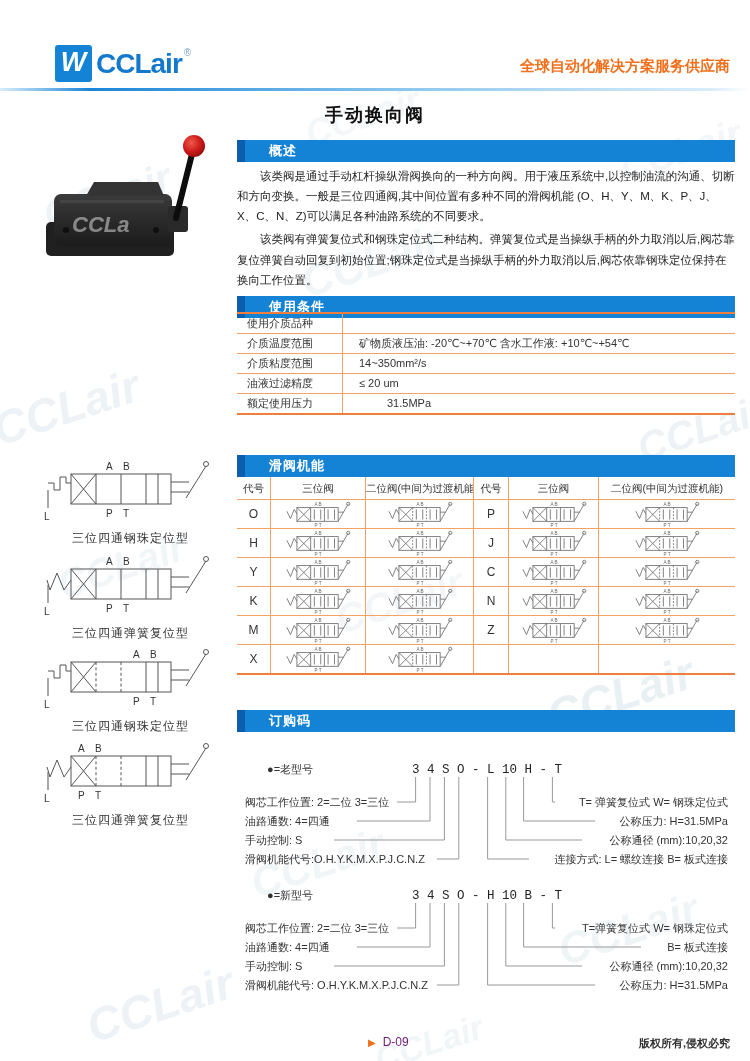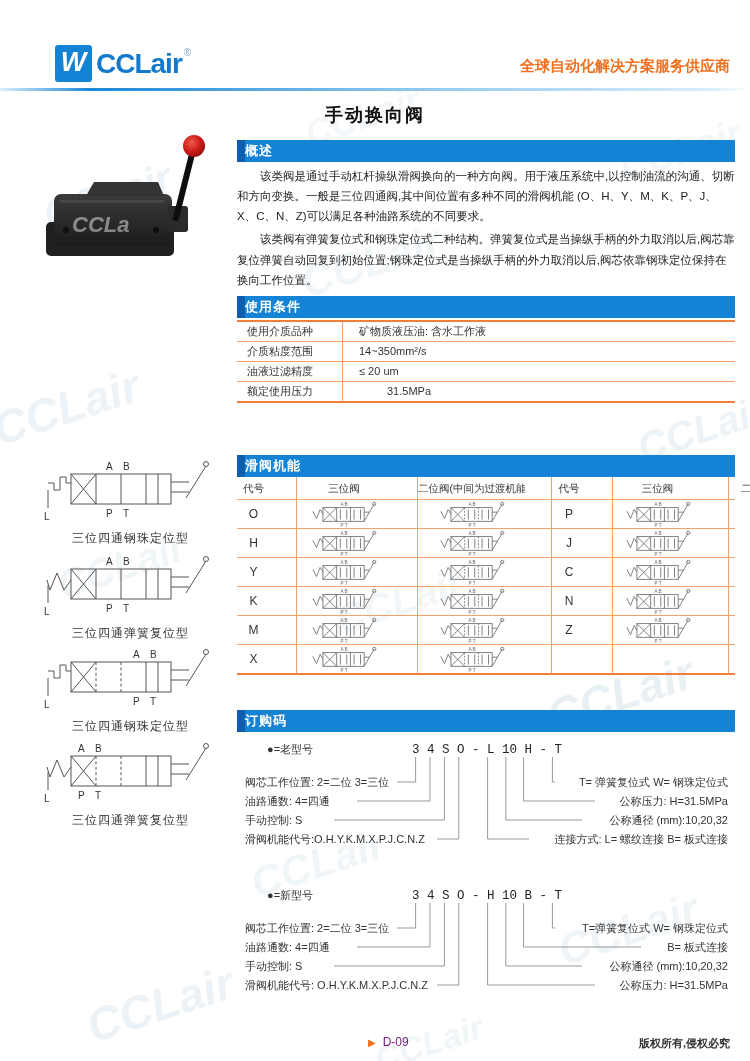--- a/index.html
+++ b/index.html
@@ -19,36 +19,36 @@
   .logo-word{font-size:28px;font-weight:bold;color:#1479cc;margin-left:4px;line-height:37px;letter-spacing:-1px;}
   .logo-reg{font-size:10px;color:#7aa6c8;margin-left:2px;margin-top:2px;}
   .slogan{position:absolute;right:20px;top:57px;font-size:15px;font-weight:bold;color:#f0701d;z-index:2;}
   .header-line{position:absolute;left:0;top:88px;width:750px;height:3px;z-index:2;
     background:linear-gradient(90deg,#d9edfa,#1b86d8 12%,#8fc8ee 55%,#d9edfa 95%,#ffffff);}
   .page-title{position:absolute;left:0;top:103px;width:750px;text-align:center;
     font-size:18px;font-weight:bold;color:#111;z-index:2;letter-spacing:2px;}
   
   .section-bar{position:absolute;left:237px;width:498px;height:22px;background:#1583d5;
     border-left:8px solid #0d5fae;box-sizing:border-box;color:#fff;font-weight:bold;
-    font-size:13px;line-height:22px;padding-left:0;z-index:2;letter-spacing:1px;}
+    font-size:13px;line-height:22px;padding-left:24px;z-index:2;letter-spacing:1px;}
   
   .overview-text{position:absolute;left:237px;top:166px;width:498px;z-index:2;}
   .overview-text p{margin:0 0 3px 0;font-size:11.5px;line-height:1.75;text-indent:2em;color:#222;}
   
   .photo{position:absolute;left:30px;top:130px;z-index:1;}
   
-  .cond-table{position:absolute;left:237px;top:320px;width:498px;z-index:2;
+  .cond-table{position:absolute;left:237px;top:312px;width:498px;z-index:2;
     border-top:2px solid #ee7f3f;border-bottom:1px solid #ee7f3f;}
   .cond-row{display:flex;height:19px;border-bottom:1px solid #f5a267;font-size:11px;line-height:19px;color:#333;}
   .cond-row:last-child{border-bottom:1px solid #ee7f3f;gap:28px;}
   .cond-label{width:106px;border-right:1px solid #f5a267;padding-left:10px;box-sizing:border-box;}
   .cond-value{flex:1;padding-left:16px;}
   
   .spool-table{position:absolute;left:237px;top:477px;width:498px;z-index:2;border-bottom:2px solid #ee7f3f;}
-  .spool-hrow,.spool-row{display:grid;grid-template-columns:33px 95px 108px 35px 90px 137px;gap:26px;}
+  .spool-hrow,.spool-row{display:grid;grid-template-columns:33px 95px 108px 35px 90px 137px;}
   .spool-hrow{height:22px;border-bottom:1px solid #f5a267;}
   .spool-hrow div{font-size:10.5px;color:#333;text-align:center;line-height:22px;border-left:1px solid #f5a267;
     white-space:nowrap;overflow:hidden;}
   .spool-hrow div:first-child{border-left:none;}
   .spool-row{height:28px;border-bottom:1px solid #f5a267;}
   .spool-row:last-child{border-bottom:none;}
   .spool-row div{border-left:1px solid #f5a267;display:flex;align-items:center;justify-content:center;}
   .spool-row div:first-child{border-left:none;}
   .spool-code{font-size:12px;color:#333;}
   
@@ -128,21 +128,24 @@
   <p>该类阀是通过手动杠杆操纵滑阀换向的一种方向阀。用于液压系统中,以控制油流的沟通、切断和方向变换。一般是三位四通阀,其中间位置有多种不同的滑阀机能 (O、H、Y、M、K、P、J、X、C、N、Z)可以满足各种油路系统的不同要求。</p>
   <p>该类阀有弹簧复位式和钢珠定位式二种结构。弹簧复位式是当操纵手柄的外力取消以后,阀芯靠复位弹簧自动回复到初始位置;钢珠定位式是当操纵手柄的外力取消以后,阀芯依靠钢珠定位保持在换向工作位置。</p>
 </div>
 
 <div class="section-bar" style="top:296px;">
   <span>使用条件</span>
 </div>
 <div class="cond-table">
     <div class="cond-row">
       <div class="cond-label">使用介质品种</div>
-      <div class="cond-value">矿物质液压油:  含水工作液</div>
+    </div>
+    <div class="cond-row">
+      <div class="cond-label">介质温度范围</div>
+      <div class="cond-value">矿物质液压油: -20℃~+70℃    含水工作液: +10℃~+54℃</div>
     </div>
     <div class="cond-row">
       <div class="cond-label">介质粘度范围</div>
       <div class="cond-value">14~350mm²/s</div>
     </div>
     <div class="cond-row">
       <div class="cond-label">油液过滤精度</div>
       <div class="cond-value">≤ 20 um</div>
     </div>
     <div class="cond-row">
@@ -792,21 +795,21 @@
       <text x="42" y="59">P</text>
       <text x="59" y="59">T</text>
       <text x="8" y="62">L</text>
     </g>
       </svg><div class="diagram-caption">三位四通弹簧复位型</div></div>
   </div>
 
 <div class="section-bar" style="top:710px;">
   <span>订购码</span>
 </div>
-<div id="ordering-old" class="ordering-svg" style="top:734px;"><svg width="498" height="122" viewBox="0 0 498 122">
+<div id="ordering-old" class="ordering-svg" style="top:754px;"><svg width="498" height="122" viewBox="0 0 498 122">
     <text x="30" y="19" font-size="11" fill="#333">●=老型号</text>
     <text x="175" y="19" font-size="12.5" fill="#222" font-family="Liberation Mono, DejaVu Sans Mono, monospace">3 4 S O - L 10 H - T</text>
     <g stroke="#999" stroke-width="1" fill="none">
         <polyline points="178.6,23 178.6,48 160,48"></polyline>
         <polyline points="193,23 193,67 120,67"></polyline>
         <polyline points="207.4,23 207.4,86 97,86"></polyline>
         <polyline points="221.8,23 221.8,105 200,105"></polyline>
         <polyline points="250.6,23 250.6,105 292,105"></polyline>
         <polyline points="268.8,23 268.8,86 345,86"></polyline>
         <polyline points="286.6,23 286.6,67 358,67"></polyline>

